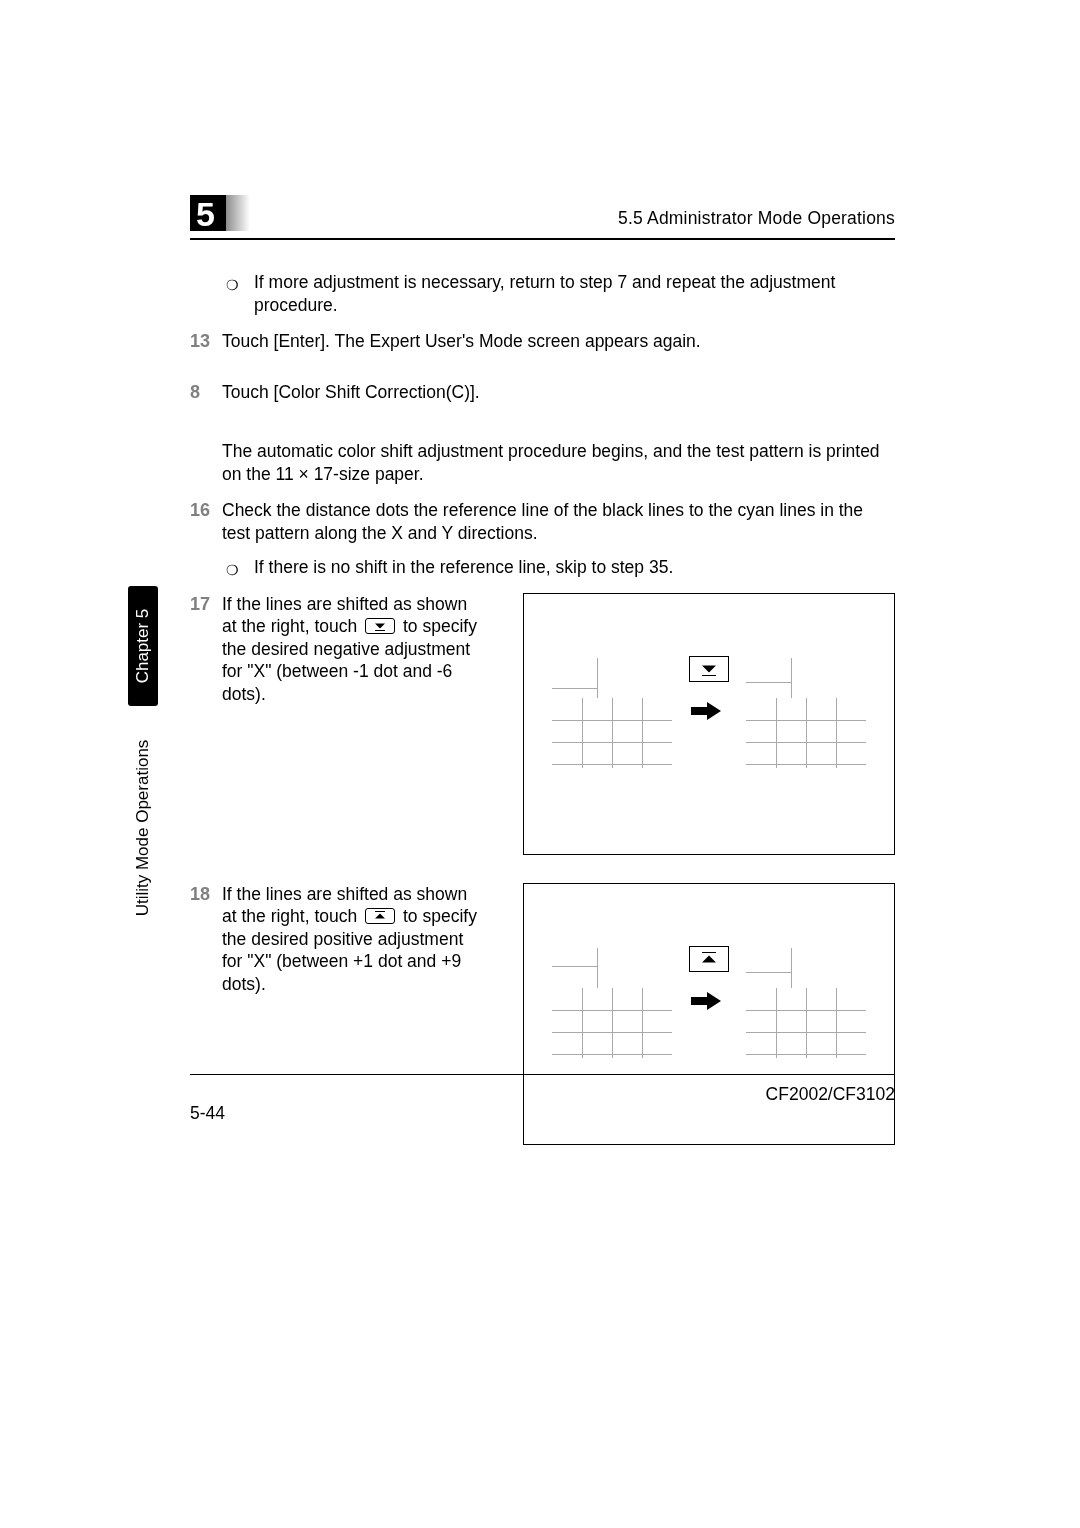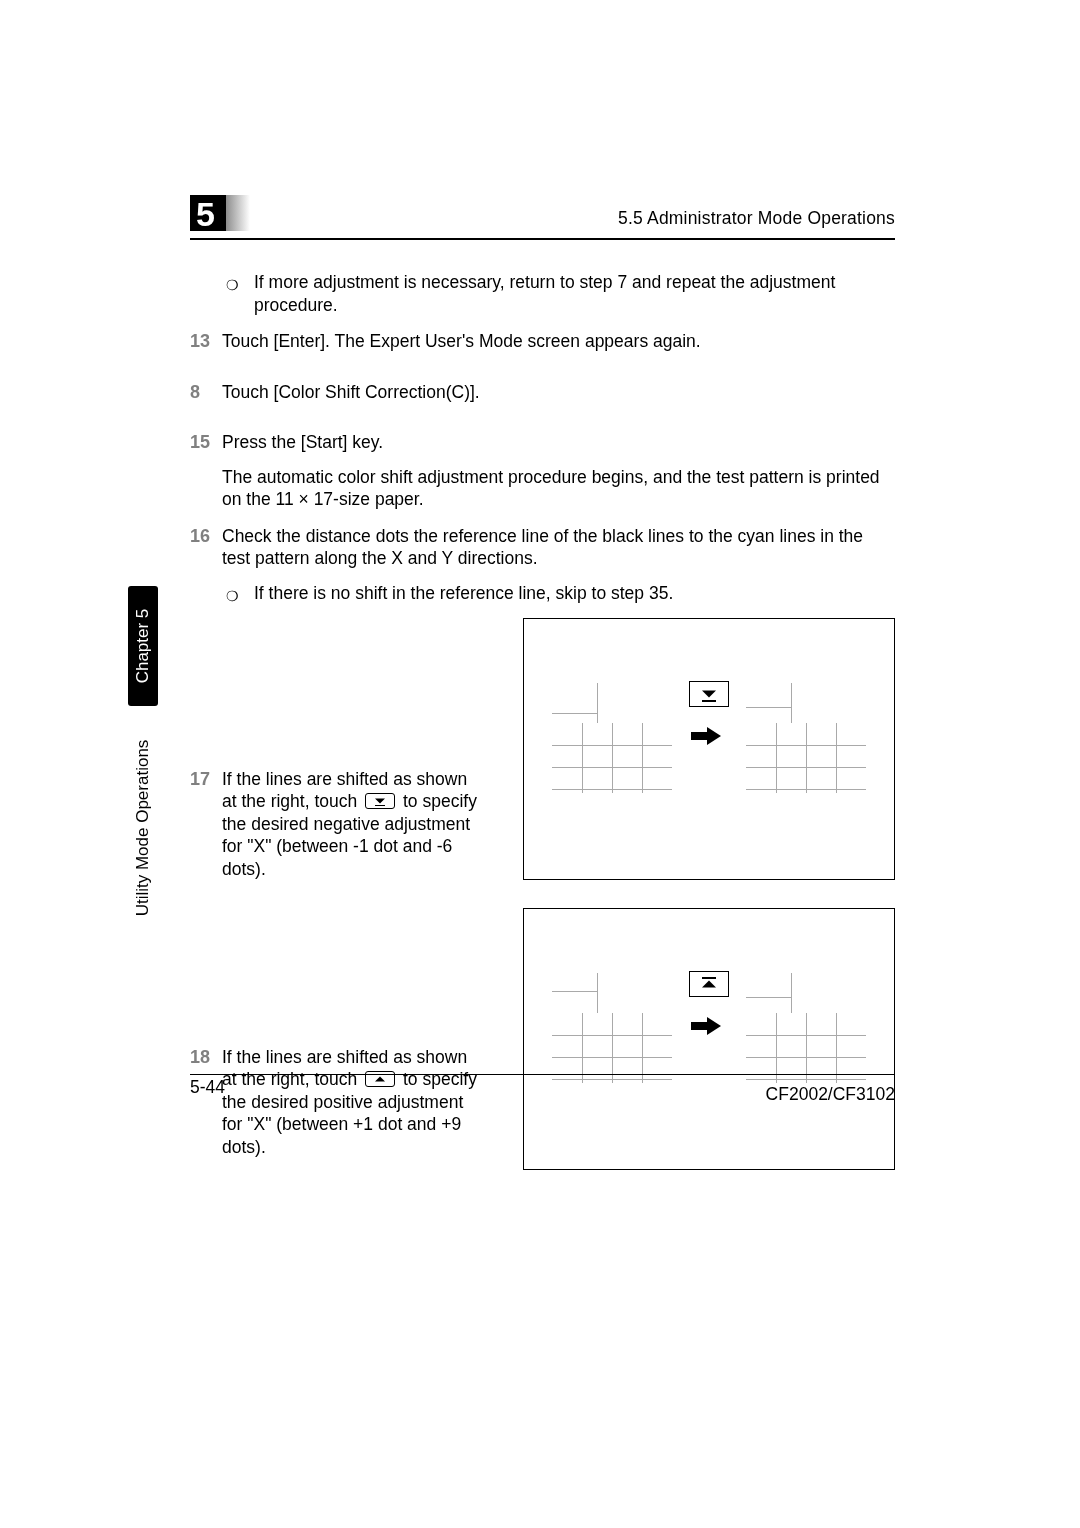--- a/index.html
+++ b/index.html
@@ -97,21 +97,21 @@
   }
   .gap16 { height: 16px; }
   .indentpara {
     padding-left: 30px;
     margin-top: 9px;
     margin-bottom: 14px;
   }
 
   .two-col {
     display: flex;
-    align-items: flex-end;
+    align-items: flex-start;
     margin-top: 10px;
     margin-bottom: 28px;
   }
   .two-col .left {
     width: 290px;
   }
   .two-col .right {
     flex: 1;
     display: flex;
     justify-content: flex-end;
@@ -266,21 +266,21 @@
     position: absolute;
     left: 190px;
     right: 185px;
     top: 1074px;
     height: 1.2px;
     background: #000;
   }
   .ft-left {
     position: absolute;
     left: 190px;
-    top: 1077px;
+    top: 1103px;
     font-size: 17.5px;
   }
   .ft-right {
     position: absolute;
     right: 185px;
     top: 1084px;
     font-size: 17.5px;
   }
 </style>
 </head>
@@ -315,24 +315,20 @@
       <span>Touch [Enter]. The Expert User's Mode screen appears again.</span>
     </div>
     <div class="gap16"></div>
 
     <div class="step">
       <span class="num">8</span>
       <span>Touch [Color Shift Correction(C)].</span>
     </div>
     <div class="gap16"></div>
 
-    <div class="step">
-      <span class="num">15</span>
-      <span>Press the [Start] key.</span>
-    </div>
     <div class="indentpara">The automatic color shift adjustment procedure begins, and the test pattern is printed on the 11 × 17-size paper.</div>
 
     <div class="step">
       <span class="num">16</span>
       <span>Check the distance dots the reference line of the black lines to the cyan lines in the test pattern along the X and Y directions.</span>
     </div>
     <div class="substep">
       <span class="bullet">❍</span>
       <span>If there is no shift in the reference line, skip to step 35.</span>
     </div>

